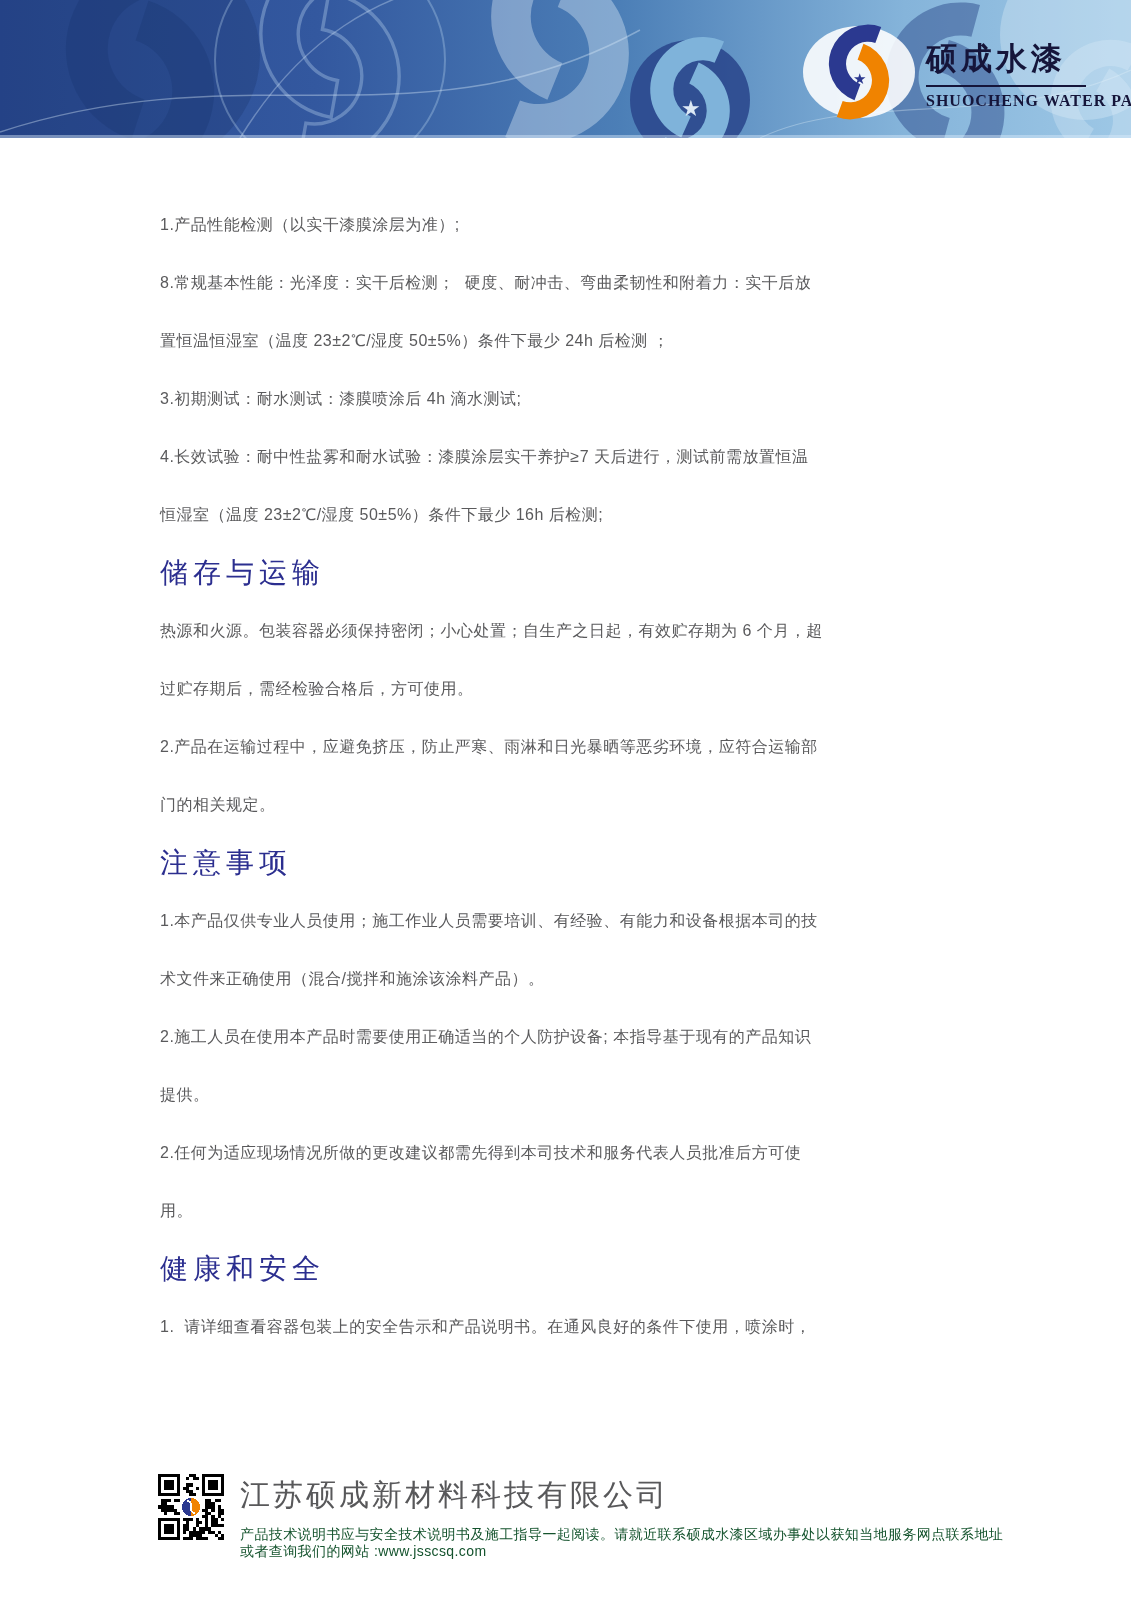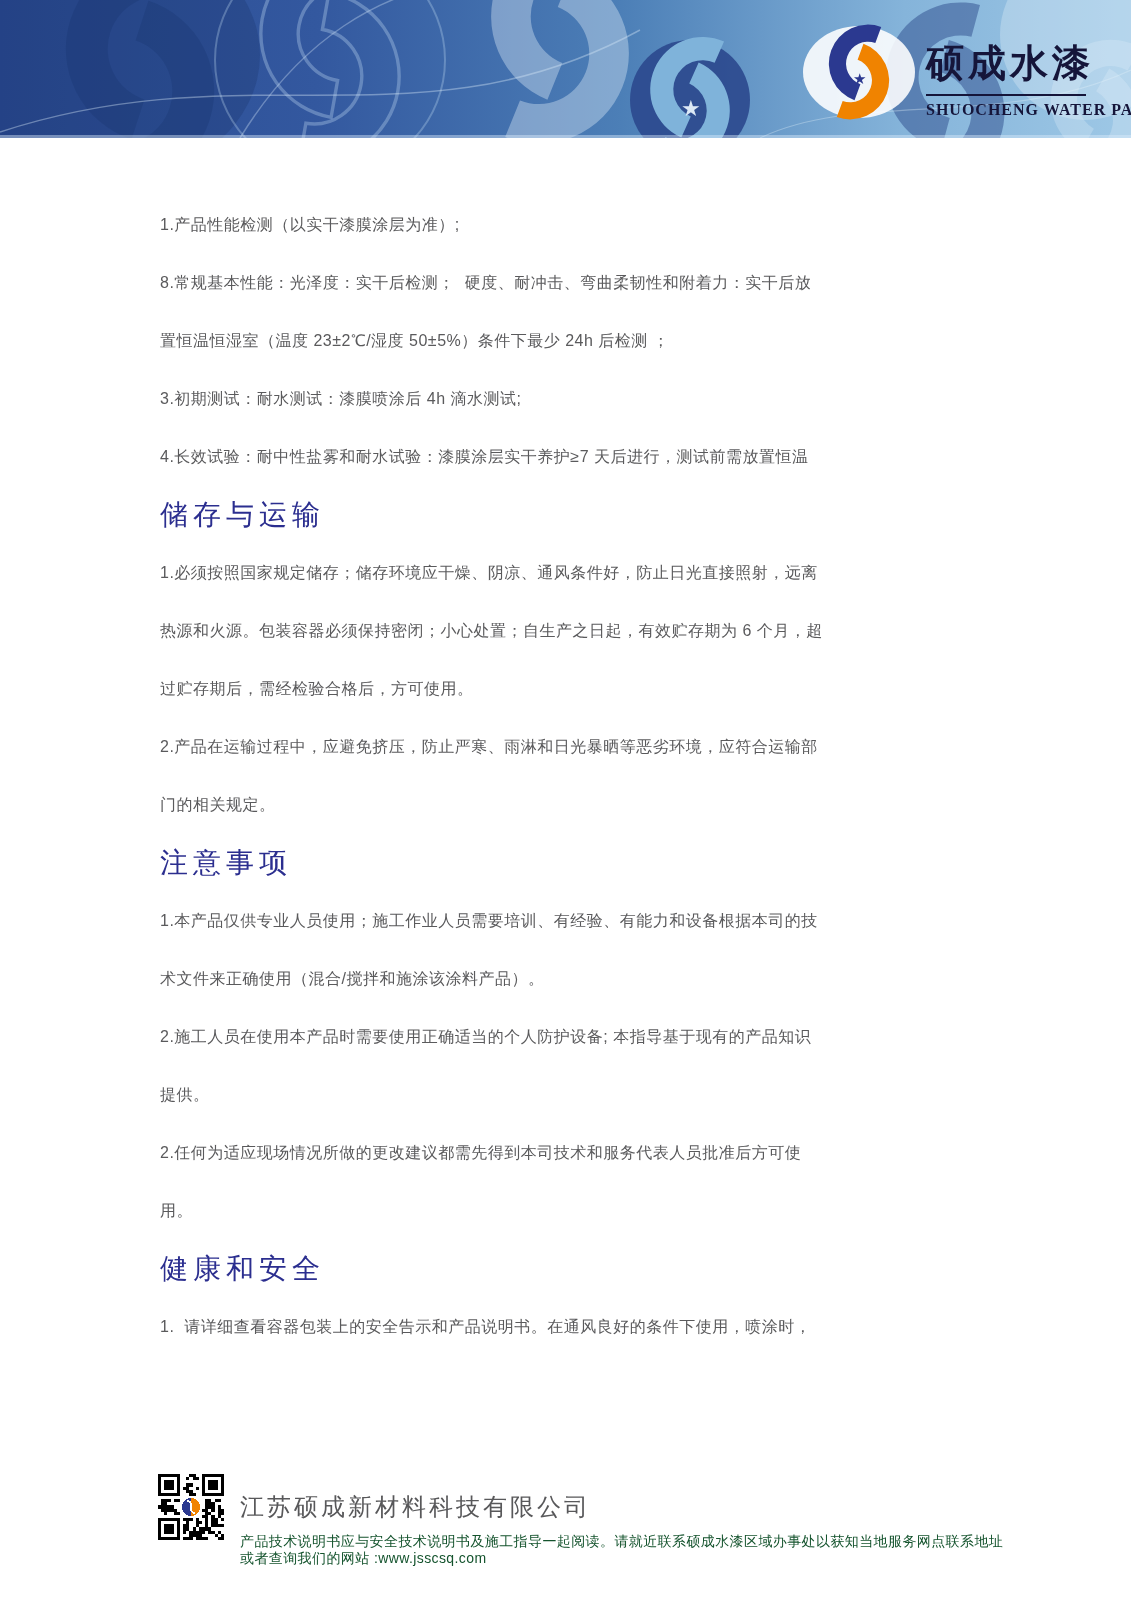--- a/index.html
+++ b/index.html
@@ -12,21 +12,21 @@
     background:linear-gradient(90deg,#2a4a92 0%, #33589f 28%, #4c7fb7 55%, #85b4da 80%, #9ec8e6 100%);
     overflow:hidden;
   }
   .banner svg.bg { position:absolute; left:0; top:0; }
   .banner::after { content:""; position:absolute; left:0; bottom:0; width:100%; height:3px; background:rgba(220,235,250,.45); }
 
   .logo { position:absolute; right:40px; top:22px; width:290px; height:100px; }
   .logo .mark { position:absolute; left:0; top:0; }
   .logo .text-block { position:absolute; left:125px; top:16px; width:165px; }
   .brand-cn {
-    font-family:"Liberation Serif", serif; font-weight:bold; font-size:38px;
+    font-family:"Liberation Serif", serif; font-weight:bold; font-size:31px;
     color:#15153a; letter-spacing:4px; white-space:nowrap;
   }
   .brand-underline { width:160px; height:2px; background:#15153a; margin-top:5px; }
   .brand-en {
     font-family:"Liberation Serif", serif; font-weight:bold; font-size:16px;
     color:#15153a; letter-spacing:1px; margin-top:5px; white-space:nowrap;
   }
 
   
   .content { position:absolute; left:160px; top:196px; width:836px; }
@@ -37,21 +37,21 @@
   }
   .line.h {
     font-size:28px; color:#2b2e8f; letter-spacing:5px; font-weight:400;
   }
 
   
   .footer { position:absolute; left:158px; top:1474px; width:840px; display:flex; }
   .qr-wrap { width:66px; height:66px; flex:none; }
   .footer-text { margin-left:16px; padding-top:1px; }
   .company {
-    font-size:24px; color:#58585a; letter-spacing:3px; white-space:nowrap;margin-top:16px;
+    font-size:30px; color:#58585a; letter-spacing:3px; white-space:nowrap;
   }
   .notes { margin-top:10px; }
   .note-line {
     font-size:14px; color:#14532d; letter-spacing:0.4px; line-height:17px; white-space:nowrap;
   }
 </style>
 </head>
 <body>
 
 <div class="page">
@@ -102,22 +102,22 @@
       </div>
     </div>
   </div>
 
   <div class="content">
     <div class="line">1.产品性能检测（以实干漆膜涂层为准）;</div>
     <div class="line">8.常规基本性能：光泽度：实干后检测；  硬度、耐冲击、弯曲柔韧性和附着力：实干后放</div>
     <div class="line">置恒温恒湿室（温度 23±2℃/湿度 50±5%）条件下最少 24h 后检测 ；</div>
     <div class="line">3.初期测试：耐水测试：漆膜喷涂后 4h 滴水测试;</div>
     <div class="line">4.长效试验：耐中性盐雾和耐水试验：漆膜涂层实干养护≥7 天后进行，测试前需放置恒温</div>
+    <div class="line">恒湿室（温度 23±2℃/湿度 50±5%）条件下最少 16h 后检测;</div>
     <div class="line h">储存与运输</div>
-    <div class="line">1.必须按照国家规定储存；储存环境应干燥、阴凉、通风条件好，防止日光直接照射，远离</div>
     <div class="line">热源和火源。包装容器必须保持密闭；小心处置；自生产之日起，有效贮存期为 6 个月，超</div>
     <div class="line">过贮存期后，需经检验合格后，方可使用。</div>
     <div class="line">2.产品在运输过程中，应避免挤压，防止严寒、雨淋和日光暴晒等恶劣环境，应符合运输部</div>
     <div class="line">门的相关规定。</div>
     <div class="line h">注意事项</div>
     <div class="line">1.本产品仅供专业人员使用；施工作业人员需要培训、有经验、有能力和设备根据本司的技</div>
     <div class="line">术文件来正确使用（混合/搅拌和施涂该涂料产品）。</div>
     <div class="line">2.施工人员在使用本产品时需要使用正确适当的个人防护设备; 本指导基于现有的产品知识</div>
     <div class="line">提供。</div>
     <div class="line">2.任何为适应现场情况所做的更改建议都需先得到本司技术和服务代表人员批准后方可使</div>

